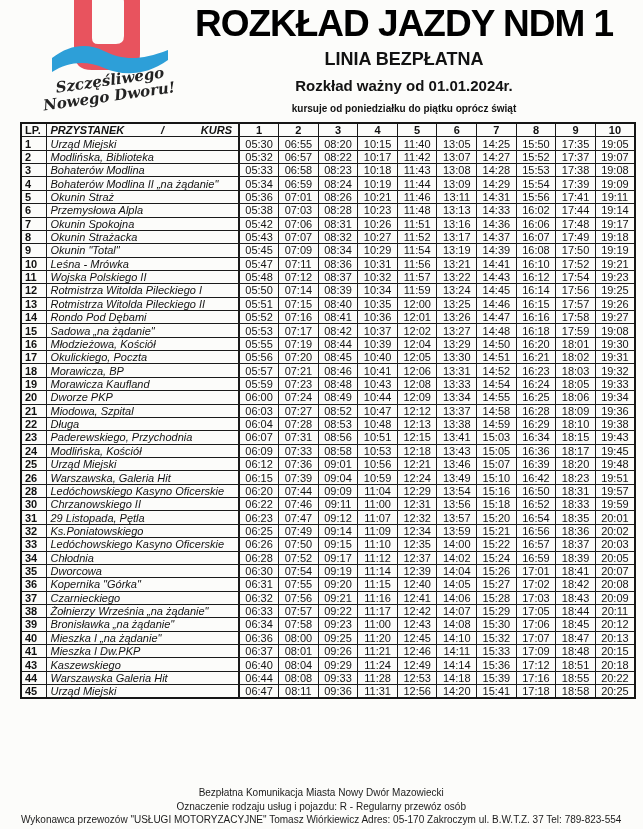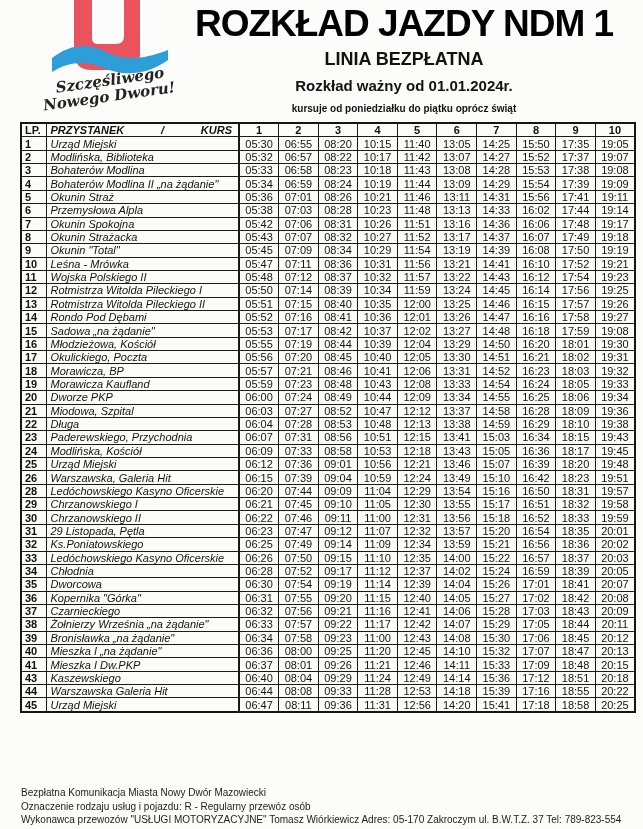--- a/index.html
+++ b/index.html
@@ -28,21 +28,21 @@
   .tt th,.tt td{border:1px solid #1a1a1a;height:12.37px;line-height:12px;padding:0;
            text-align:center;overflow:hidden;white-space:nowrap;font-weight:normal;}
   .tt thead th{font-weight:bold;font-size:11px;}
   .tt .lp{text-align:left;padding-left:3px;font-weight:bold;}
   .tt .stop{text-align:left;padding-left:4px;border-right:2px solid #1a1a1a;font-style:italic;}
   .tt th.stop{display:table-cell;}
   .stop-head{display:flex;justify-content:space-between;padding-right:6px;font-weight:bold;}
   .tt td.time{letter-spacing:0;}
 
   
-  .footer{position:absolute;left:21px;top:786px;font-size:10px;line-height:13.5px;color:#1c1c1c;}
+  .footer{position:absolute;left:21px;top:786px;font-size:10px;line-height:13.5px;color:#1c1c1c;text-align:center;}
 </style>
 </head>
 <body>
 
 <div class="page">
 
   <div class="logo">
     <svg width="120" height="78" viewBox="0 0 120 78">
       <path fill-rule="evenodd" fill="#e8535e" d="M24,-6 H90 V54 Q90,70 74,70 H42 Q24,70 24,52 Z
                M42,-4 H68 Q74,-4 74,2 V36 Q74,44 66,44 H48 Q42,44 42,38 Z"></path>
@@ -463,34 +463,20 @@
           <td class="time">09:09</td>
           <td class="time">11:04</td>
           <td class="time">12:29</td>
           <td class="time">13:54</td>
           <td class="time">15:16</td>
           <td class="time">16:50</td>
           <td class="time">18:31</td>
           <td class="time">19:57</td>
         </tr>
         <tr>
-          <td class="lp">29</td>
-          <td class="stop">Chrzanowskiego I</td>
-          <td class="time">06:21</td>
-          <td class="time">07:45</td>
-          <td class="time">09:10</td>
-          <td class="time">11:05</td>
-          <td class="time">12:30</td>
-          <td class="time">13:55</td>
-          <td class="time">15:17</td>
-          <td class="time">16:51</td>
-          <td class="time">18:32</td>
-          <td class="time">19:58</td>
-        </tr>
-        <tr>
           <td class="lp">30</td>
           <td class="stop">Chrzanowskiego II</td>
           <td class="time">06:22</td>
           <td class="time">07:46</td>
           <td class="time">09:11</td>
           <td class="time">11:00</td>
           <td class="time">12:31</td>
           <td class="time">13:56</td>
           <td class="time">15:18</td>
           <td class="time">16:52</td>

